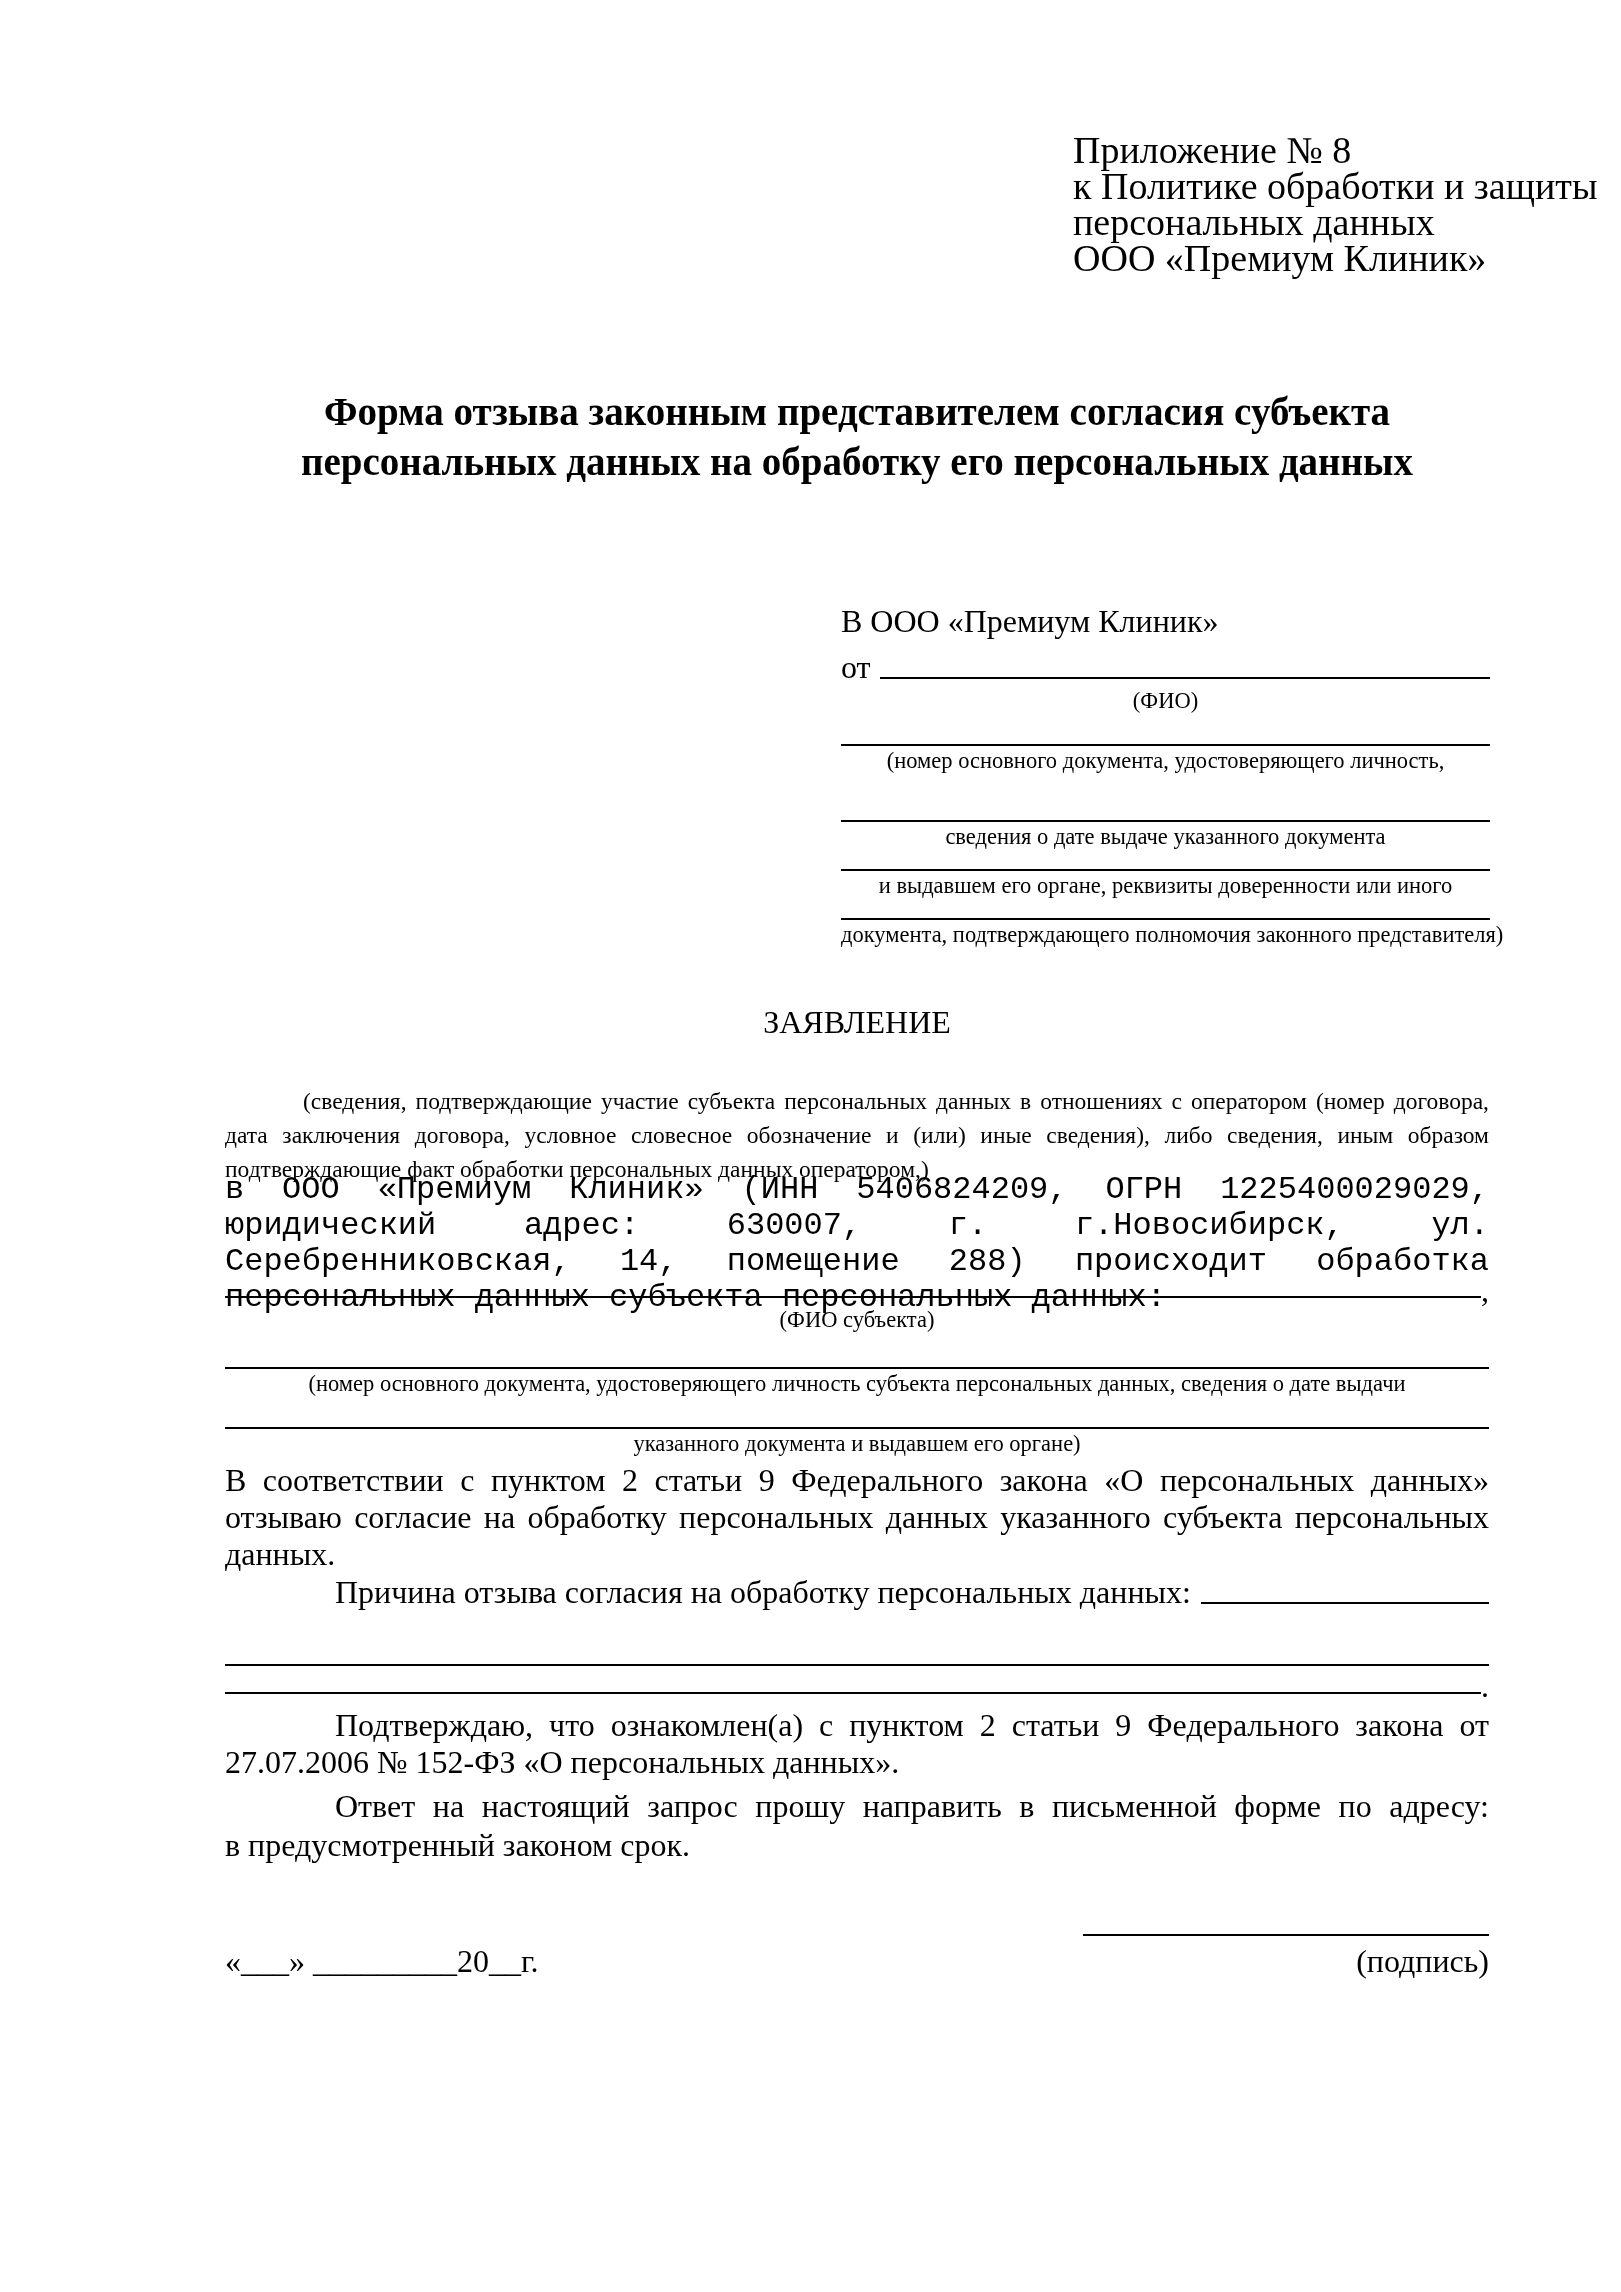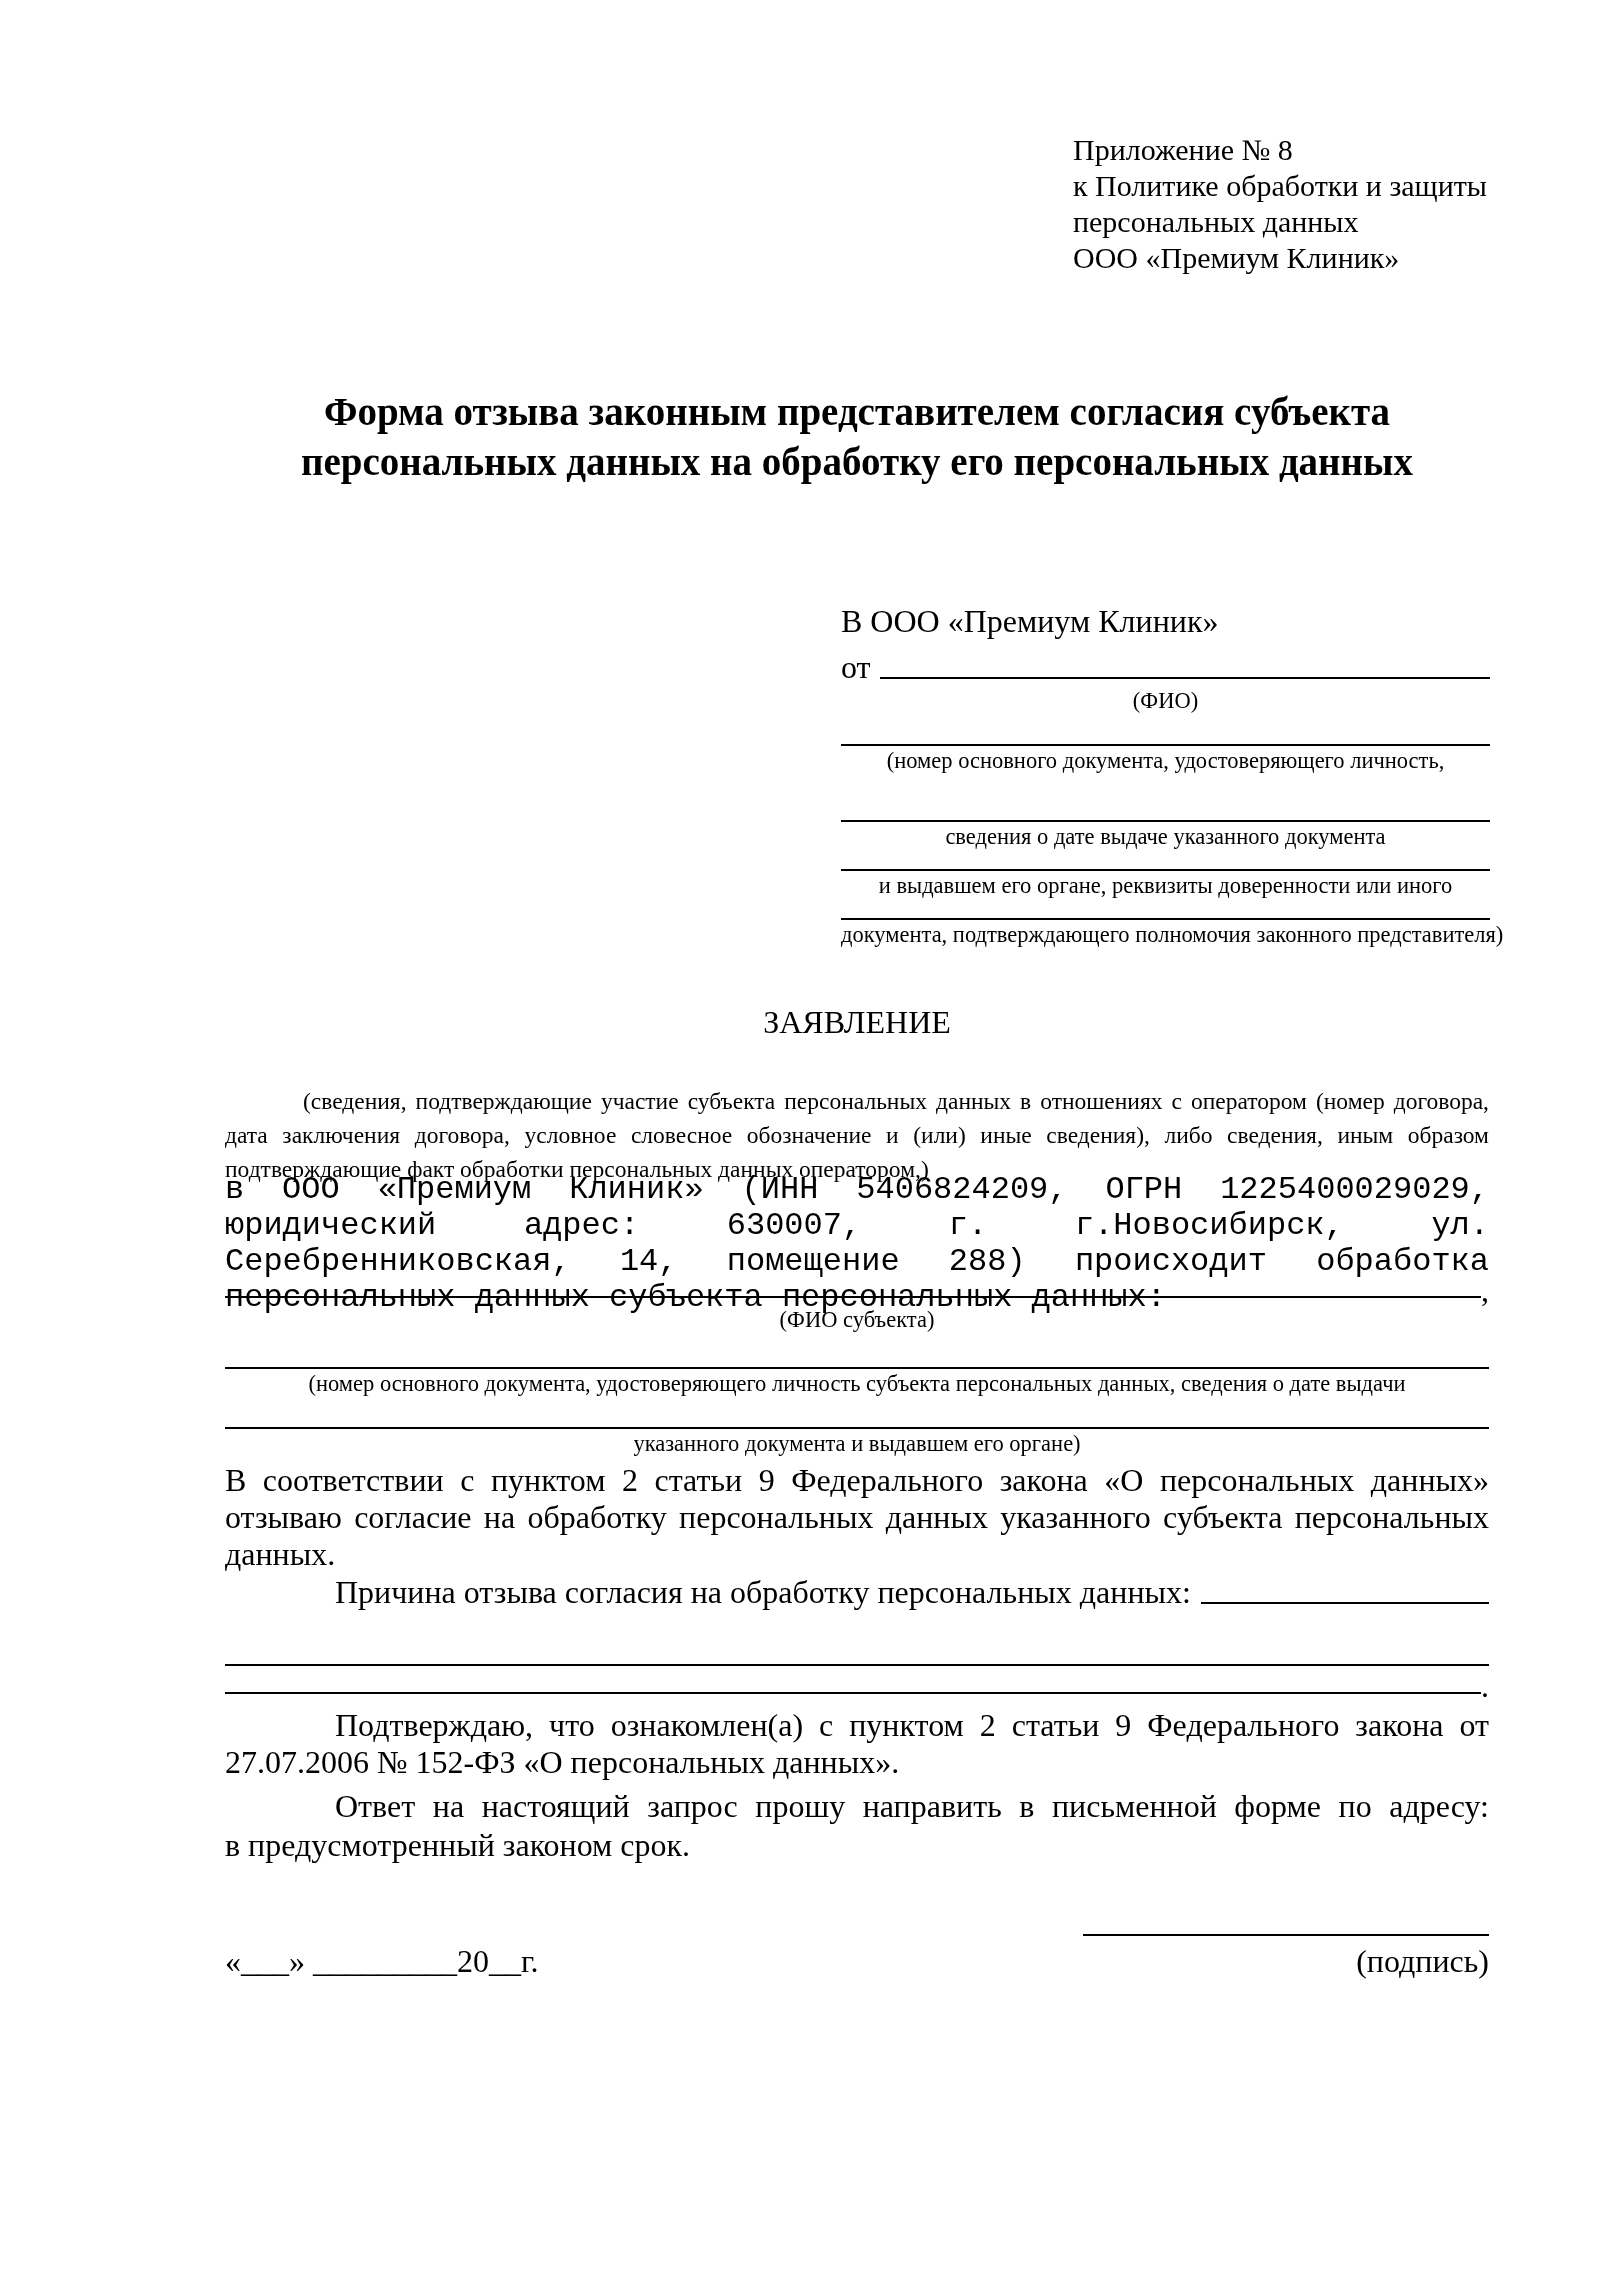--- a/index.html
+++ b/index.html
@@ -19,21 +19,21 @@
   .row{display:flex;align-items:flex-end;}
   .row .u{flex:1;margin-bottom:6.9px;}
   .row .u.fixed{flex:0 0 auto;}
   
   .cap{font-size:22.5px;line-height:29px;text-align:center;white-space:nowrap;overflow:visible;}
   .blank{border-bottom:2.9px solid #000;}
   .just{text-align:justify;}
   p{margin:0;}
 
   
-  .hdr{left:1073px;top:132px;line-height:36px;font-size:30px;}
+  .hdr{left:1073px;top:132px;line-height:36px;font-size:38px;}
 
   
   .title{left:225px;top:387px;width:1264px;text-align:center;font-weight:bold;font-size:39px;line-height:50px;}
 
   
   .addr{left:841px;top:600px;width:649px;}
   .addr-to{line-height:43px;}
   .from-row{height:43px;}
   .from-row .u{margin-left:9.8px;}
   .addr .cap.fio{margin-bottom:11.8px;}

